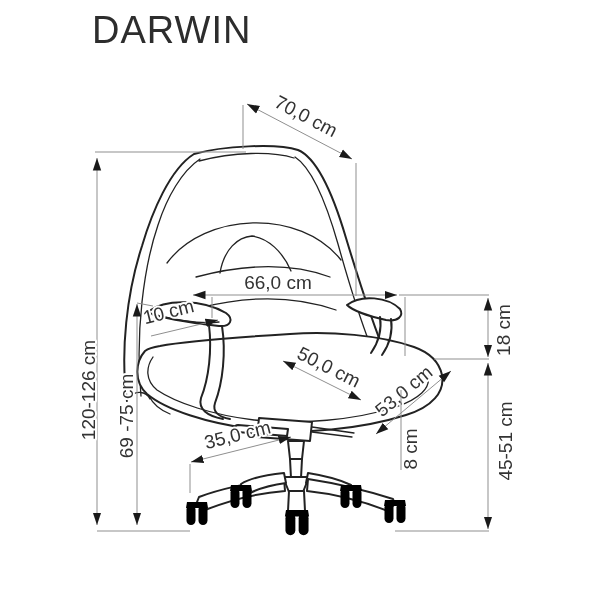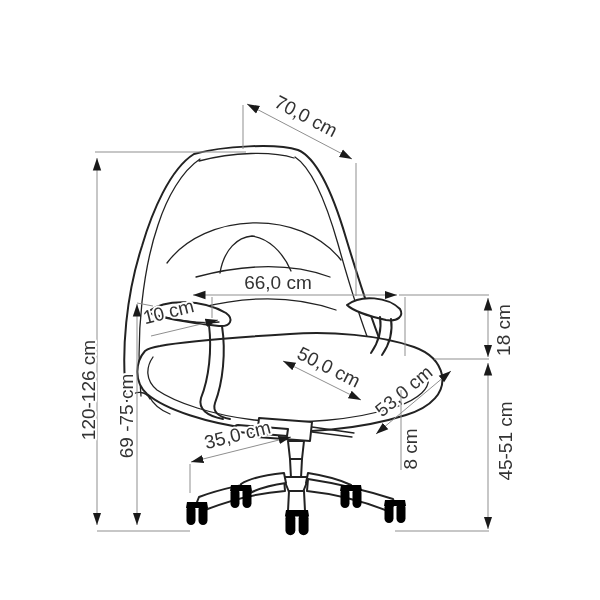--- a/index.html
+++ b/index.html
@@ -16,20 +16,21 @@
   
   .dims line,.dims path{stroke:#8f8f8f;stroke-width:1;fill:none;}
   .dims text{font-family:"Liberation Sans",sans-serif;font-size:19px;fill:#333;
         text-anchor:middle;paint-order:stroke;stroke:#fff;stroke-width:4px;
         stroke-linejoin:round;}
 </style>
 </head>
 <body>
 
 <div class="stage">
+  <div class="title">DARWIN</div>
 
   <svg width="600" height="600" viewBox="0 0 600 600">
     <defs>
       <marker id="arw" markerUnits="userSpaceOnUse" markerWidth="13" markerHeight="10" viewBox="0 0 13 10" refX="12.5" refY="5" orient="auto-start-reverse">
         <path d="M12.5,5 L0,0.8 L0,9.2 Z" fill="#1a1a1a"></path>
       </marker>
       <g id="caster">
         <path class="o fill" d="M-10,-11 L10,-11 L11,-5 L-11,-5 Z"></path>
         <rect class="fill" x="-10.5" y="-8" width="9" height="20" rx="4.5"></rect>
         <rect class="fill" x="1.5" y="-8" width="9" height="20" rx="4.5"></rect>

